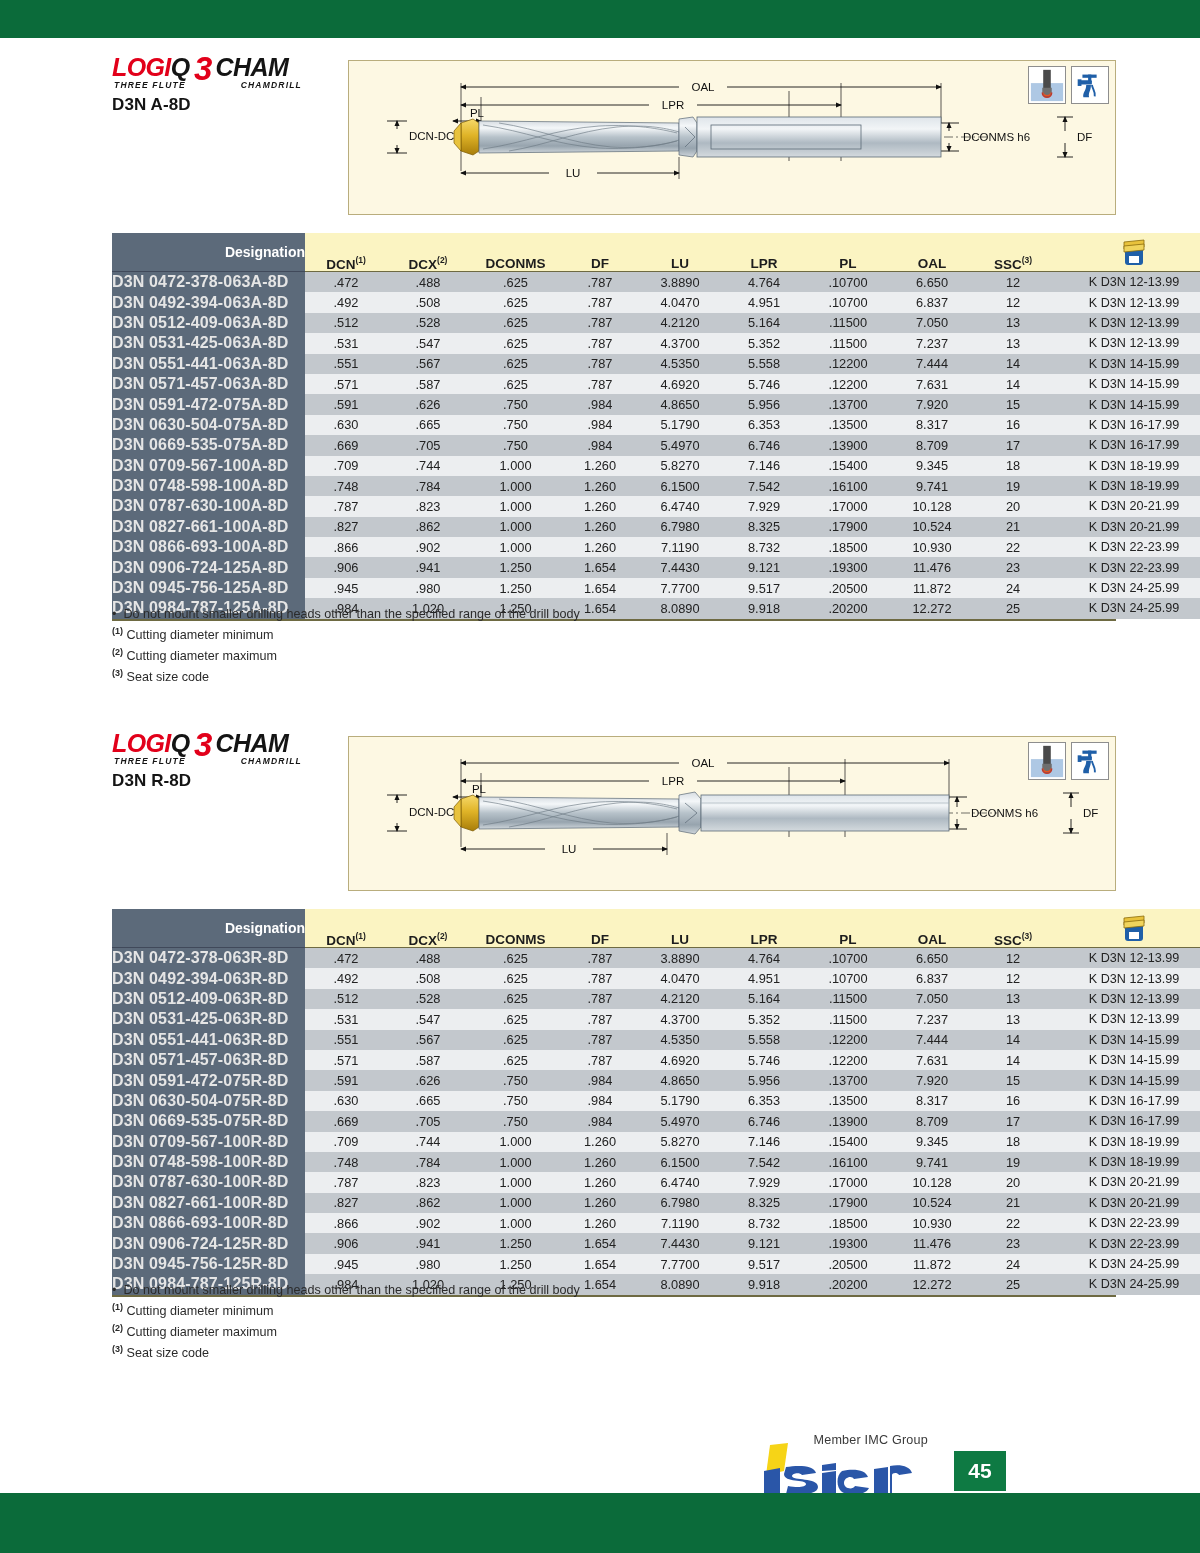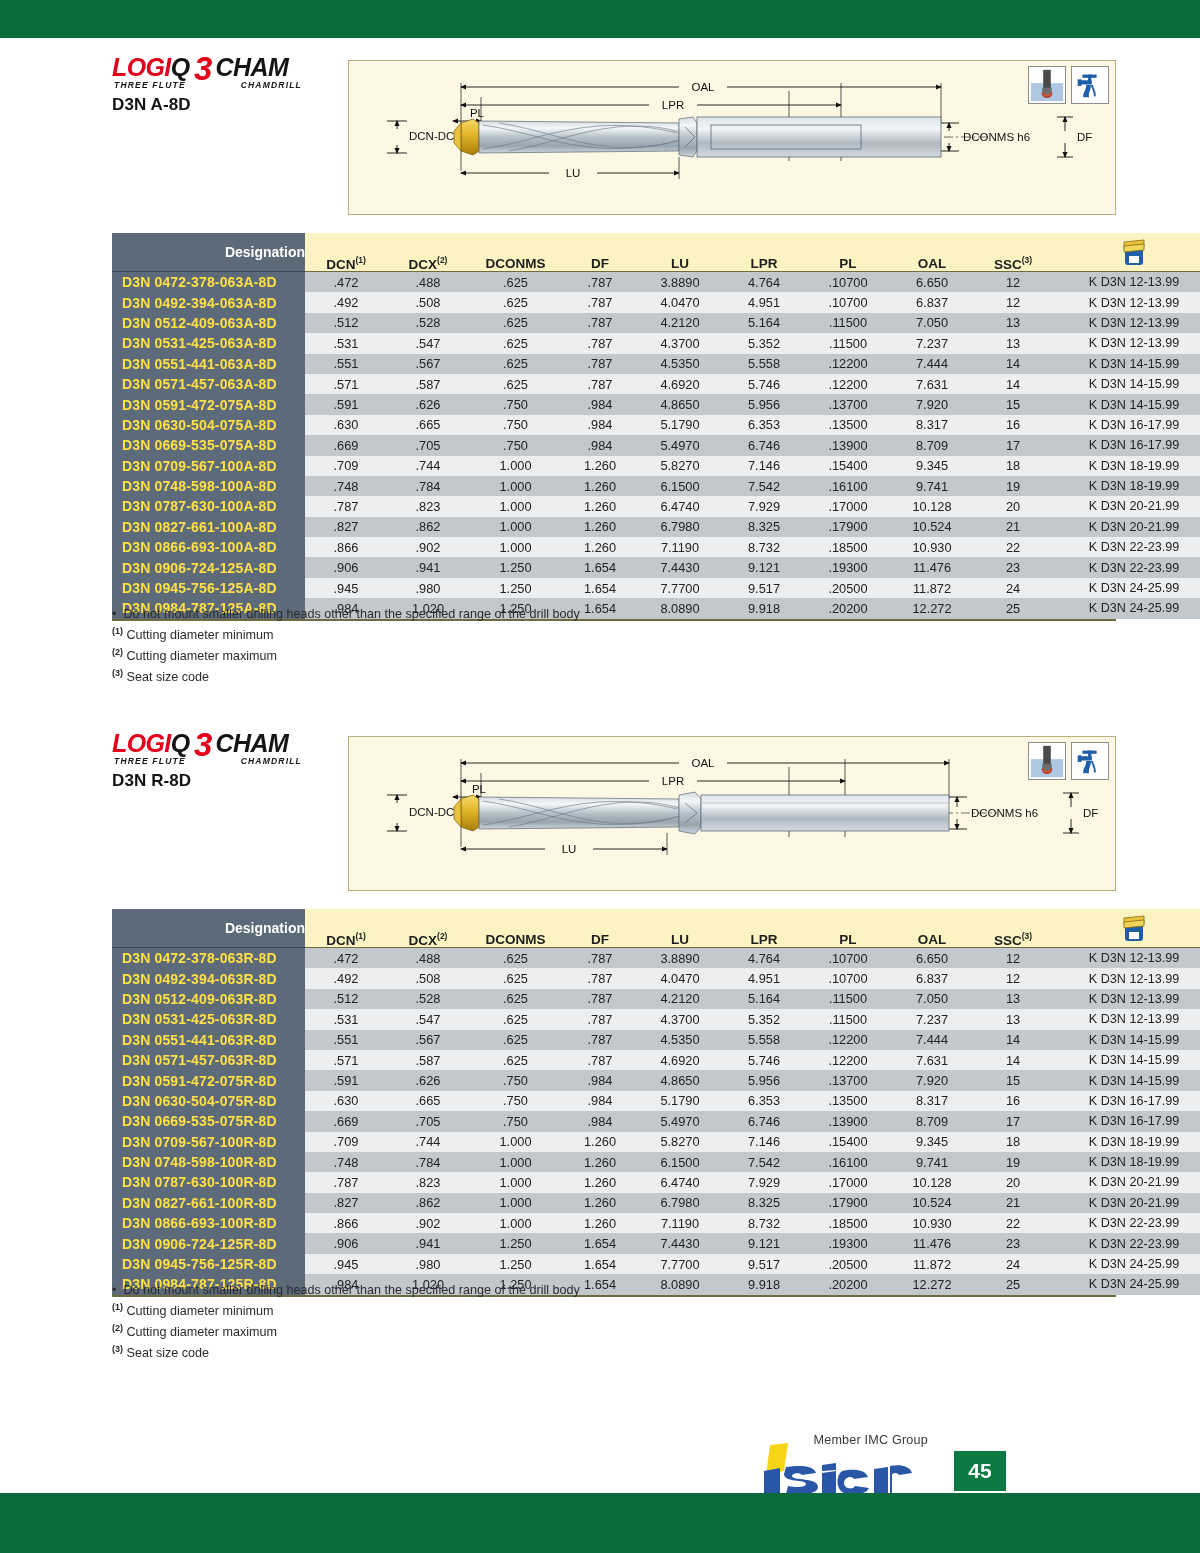--- a/index.html
+++ b/index.html
@@ -97,22 +97,22 @@
     border-bottom:1.5px solid #40495a;
   }
   table.spec th .sup{font-size:8.5px;vertical-align:super;}
   table.spec th.seat-h{padding-bottom:2px;}
   table.spec td{
     font-size:12.8px;color:#222;text-align:center;
     height:20.4px;padding:0;
     font-family:"Liberation Sans", sans-serif;
   }
   table.spec td.desg{
-    background:#5c6a7a;color:#fde047;font-weight:bold;
-    text-align:left;padding-left:10px;font-size:14px;
+    background:#5c6a7a;color:#e5e5e5;font-weight:bold;
+    text-align:left;font-size:16px;
     letter-spacing:.15px;
   }
   table.spec tr.odd td{background:#c3c8cd;}
   table.spec tr.even td{background:#eceef0;}
   table.spec tr.odd td.desg,
   table.spec tr.even td.desg{background:#5c6a7a;}
   table.spec td.ssccode{text-align:center;font-size:12.6px;}
   .tbl-bottom{
     height:2px;background:#6e6a42;width:1004px;
   }

